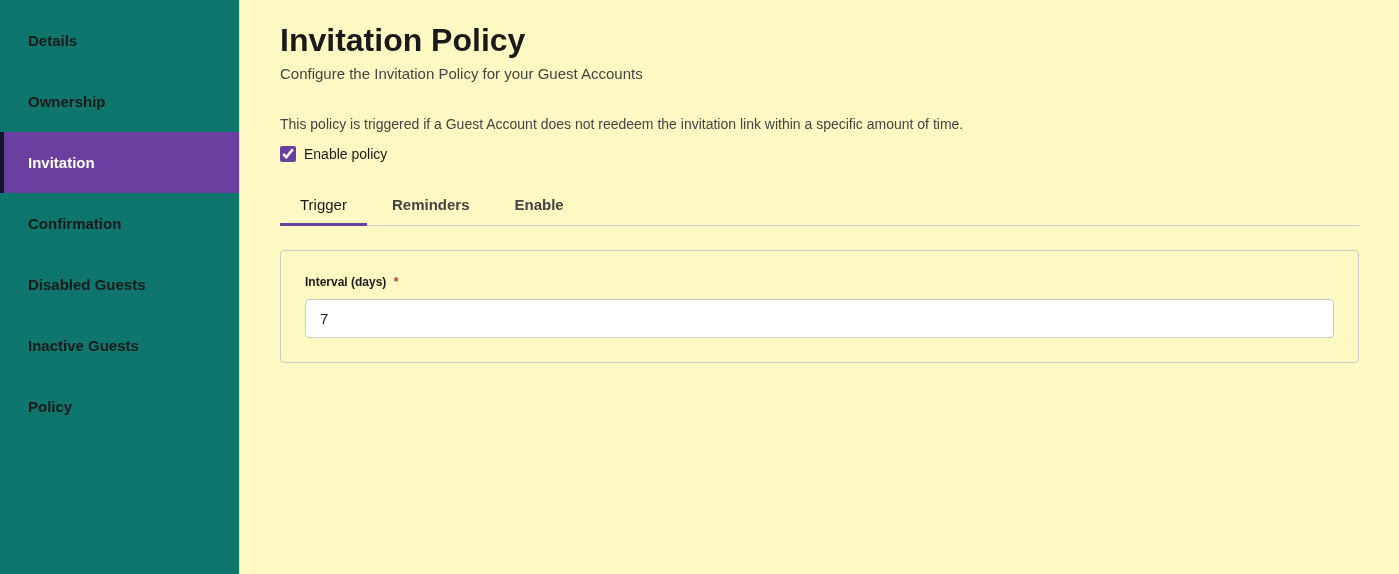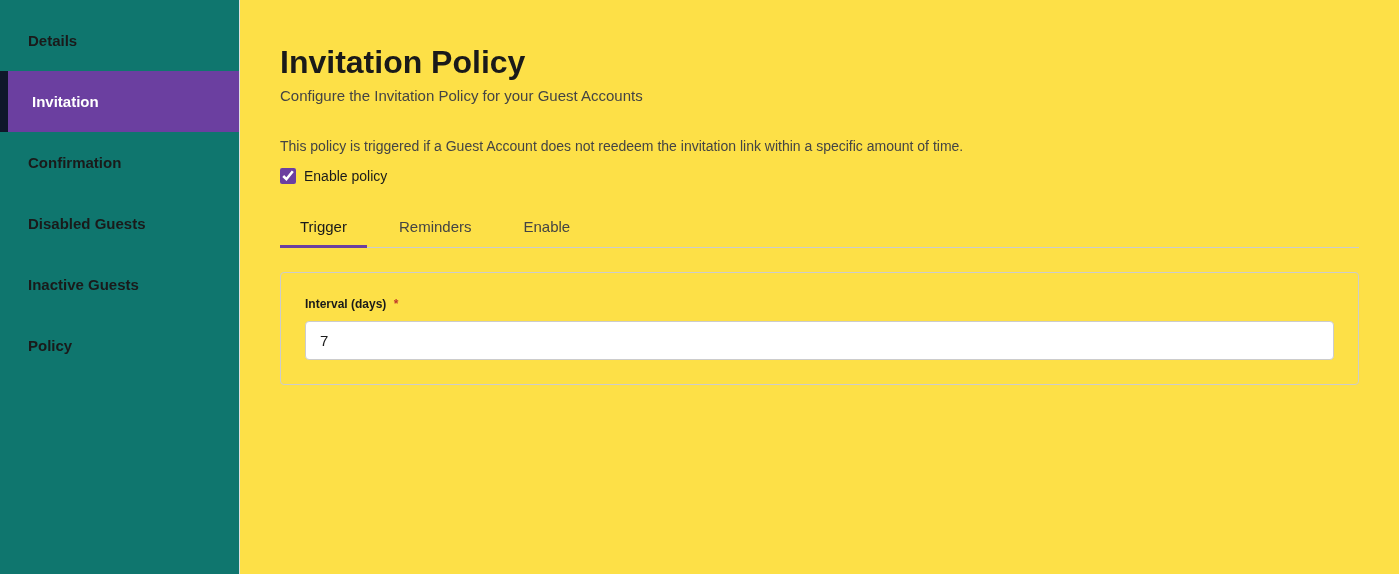--- a/index.html
+++ b/index.html
@@ -33,29 +33,29 @@
       cursor: pointer;
       font-size: 15px;
       font-weight: 600;
       color: #1a1a1a;
       border-left: 4px solid transparent;
     }
 
     .sidebar-item.active {
       background: #6b3fa0;
       color: #fff;
-      border-left: 8px solid #0f172a;
+      border-left: 4px solid #0f172a;
     }
 
     
     .main {
       flex: 1;
-      padding: 44px 40px;
+      padding: 22px 40px;
       overflow-y: auto;
-      background: #fde047;
+      background: #fef9c3;
     }
 
     .page-title {
       font-size: 32px;
       font-weight: 600;
       color: #1a1a1a;
       margin-bottom: 6px;
     }
 
     .page-subtitle {
@@ -84,30 +84,30 @@
       width: 16px;
       height: 16px;
       accent-color: #6b3fa0;
     }
 
     
     .tabs {
       display: flex;
       border-bottom: 1px solid #ccc;
       margin-bottom: 24px;
-      gap: 12px;
+      gap: 5px;
     }
 
     .tab {
       padding: 10px 20px;
       font-size: 15px;
       color: #444;
       cursor: pointer;
       border-bottom: 3px solid transparent;
-      font-weight: 400;
+      font-weight: 700;
       margin-bottom: -1px;
     }
 
     .tab.active {
       color: #1a1a1a;
       border-bottom: 3px solid #6b3fa0;
       font-weight: 500;
     }
 
     
@@ -140,20 +140,23 @@
       outline: none;
     }
   </style>
 </head>
 <body>
 
 <nav class="sidebar">
   <div class="sidebar-item">
     <span>Details</span>
   </div>
+  <div class="sidebar-item">
+    <span>Ownership</span>
+  </div>
   <div class="sidebar-item active">
     <span>Invitation</span>
   </div>
   <div class="sidebar-item">
     <span>Confirmation</span>
   </div>
   <div class="sidebar-item">
     <span>Disabled Guests</span>
   </div>
   <div class="sidebar-item">

